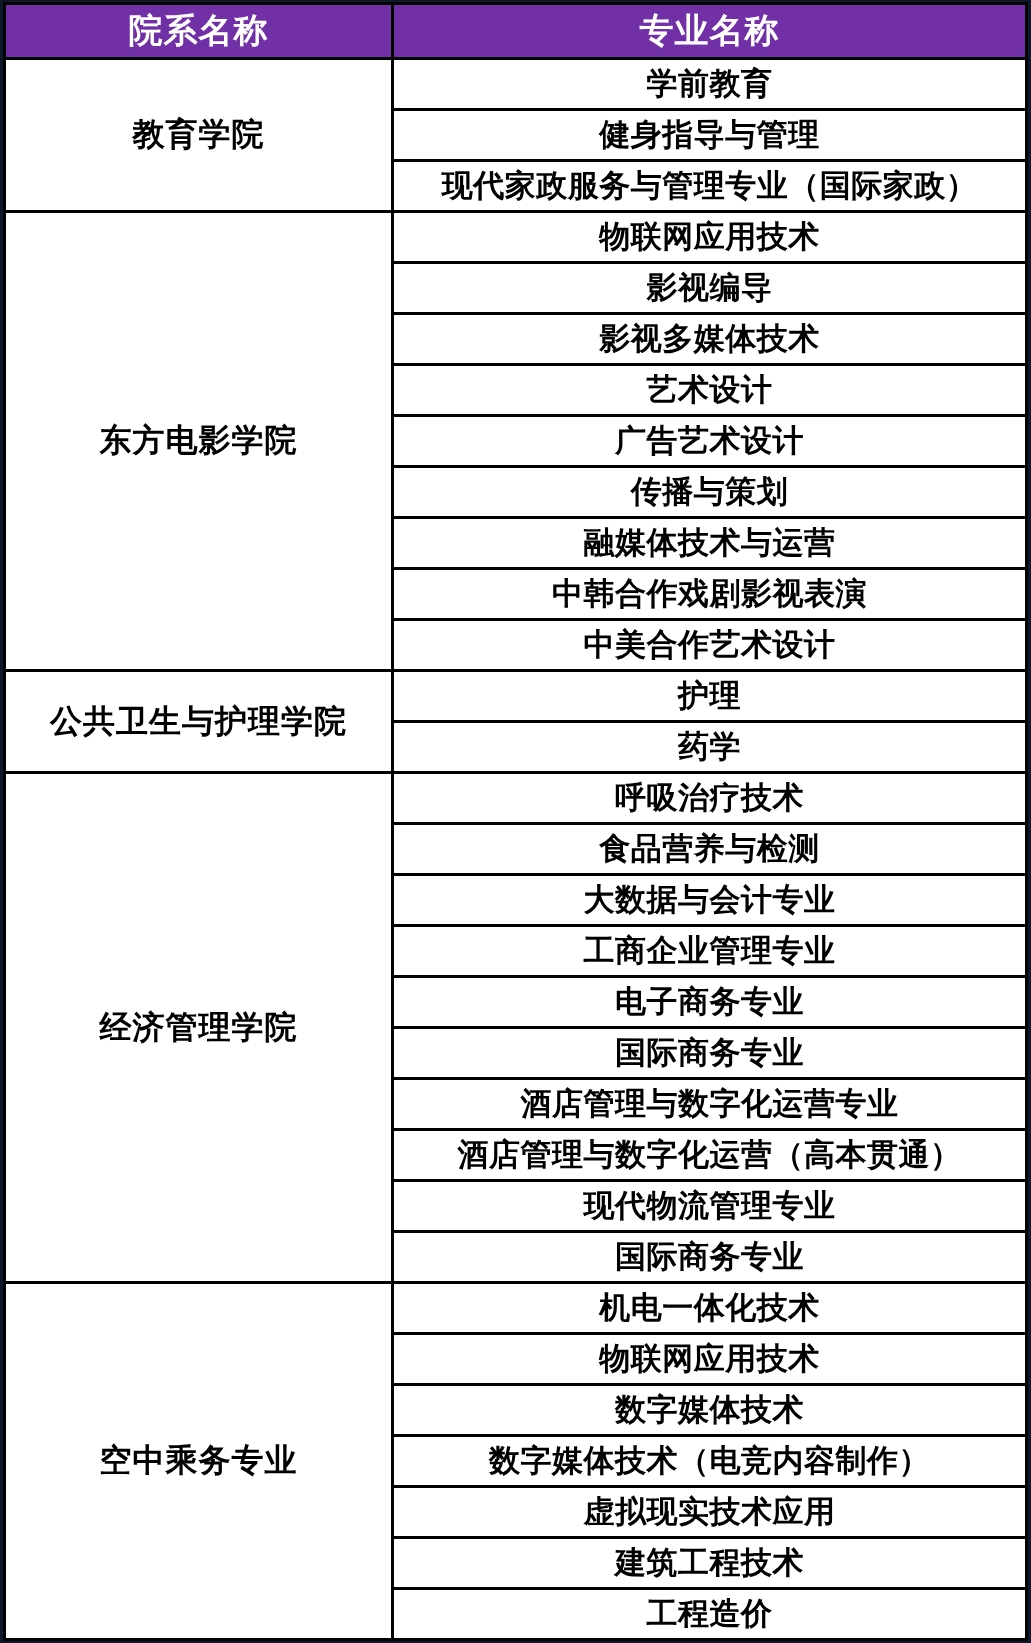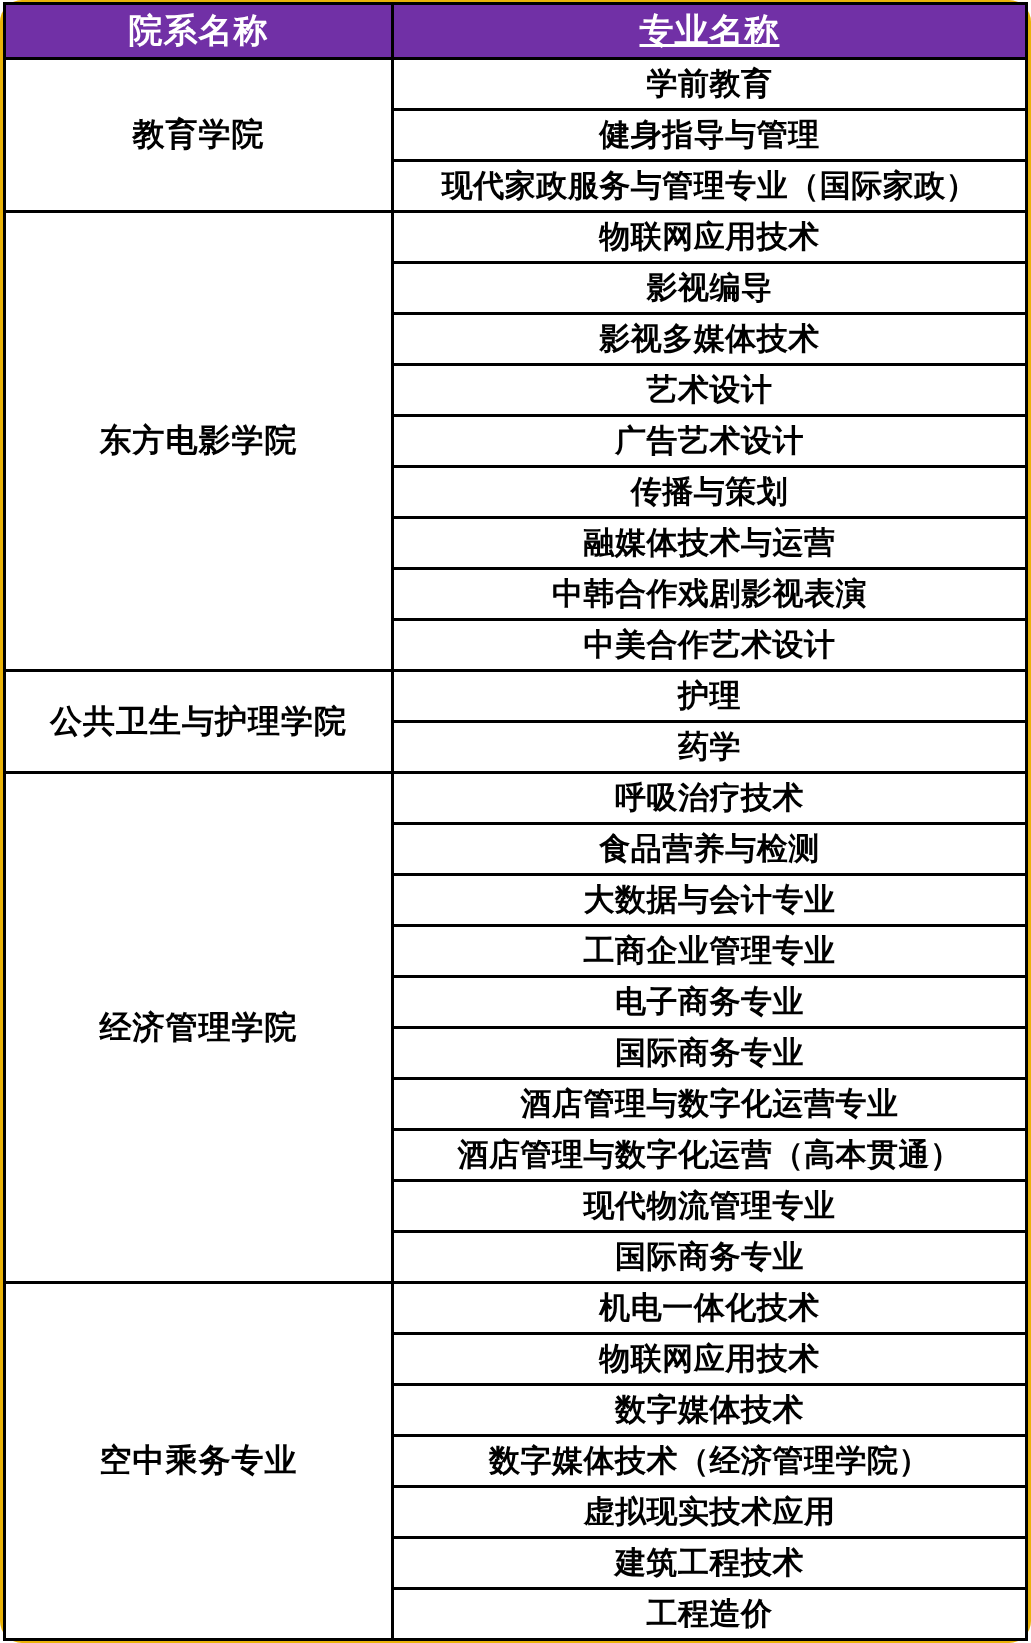--- a/index.html
+++ b/index.html
@@ -6,22 +6,21 @@
     margin: 0;
     padding: 0;
     background: #ffffff;
     font-family: "Liberation Sans", "DejaVu Sans", sans-serif;
   }
   .page {
     width: 1031px;
     height: 1643px;
     box-sizing: border-box;
     padding: 2px 3px;
-    background: #eab308;
-    border-radius: 22px;
+    background: #0f172a;
   }
   table.majors-table {
     border-collapse: collapse;
     table-layout: fixed;
     width: 1025px;
     height: 1637px;
     background: #ffffff;
   }
   table.majors-table col.col-dept  { width: 388px; }
   table.majors-table col.col-major { width: auto; }
@@ -64,21 +63,21 @@
 
 <div class="page">
   <table class="majors-table">
     <colgroup>
       <col class="col-dept">
       <col class="col-major">
     </colgroup>
     <thead>
       <tr>
         <th class="header-cell" style="background: rgb(113, 48, 166); color: rgb(255, 255, 255);">院系名称</th>
-        <th class="header-cell" style="background: rgb(113, 48, 166); color: rgb(255, 255, 255); text-decoration: underline;">专业名称</th>
+        <th class="header-cell" style="background: rgb(113, 48, 166); color: rgb(255, 255, 255);">专业名称</th>
       </tr>
     </thead>
     <tbody>
 
       <tr>
         <td class="dept-cell" rowspan="3">教育学院</td>
         <td class="major-cell">学前教育</td>
       </tr>
       <tr>
         <td class="major-cell">健身指导与管理</td>
@@ -160,21 +159,21 @@
         <td class="dept-cell" rowspan="7">空中乘务专业</td>
         <td class="major-cell">机电一体化技术</td>
       </tr>
       <tr>
         <td class="major-cell">物联网应用技术</td>
       </tr>
       <tr>
         <td class="major-cell">数字媒体技术</td>
       </tr>
       <tr>
-        <td class="major-cell">数字媒体技术（经济管理学院）</td>
+        <td class="major-cell">数字媒体技术（电竞内容制作）</td>
       </tr>
       <tr>
         <td class="major-cell">虚拟现实技术应用</td>
       </tr>
       <tr>
         <td class="major-cell">建筑工程技术</td>
       </tr>
       <tr>
         <td class="major-cell">工程造价</td>
       </tr>

